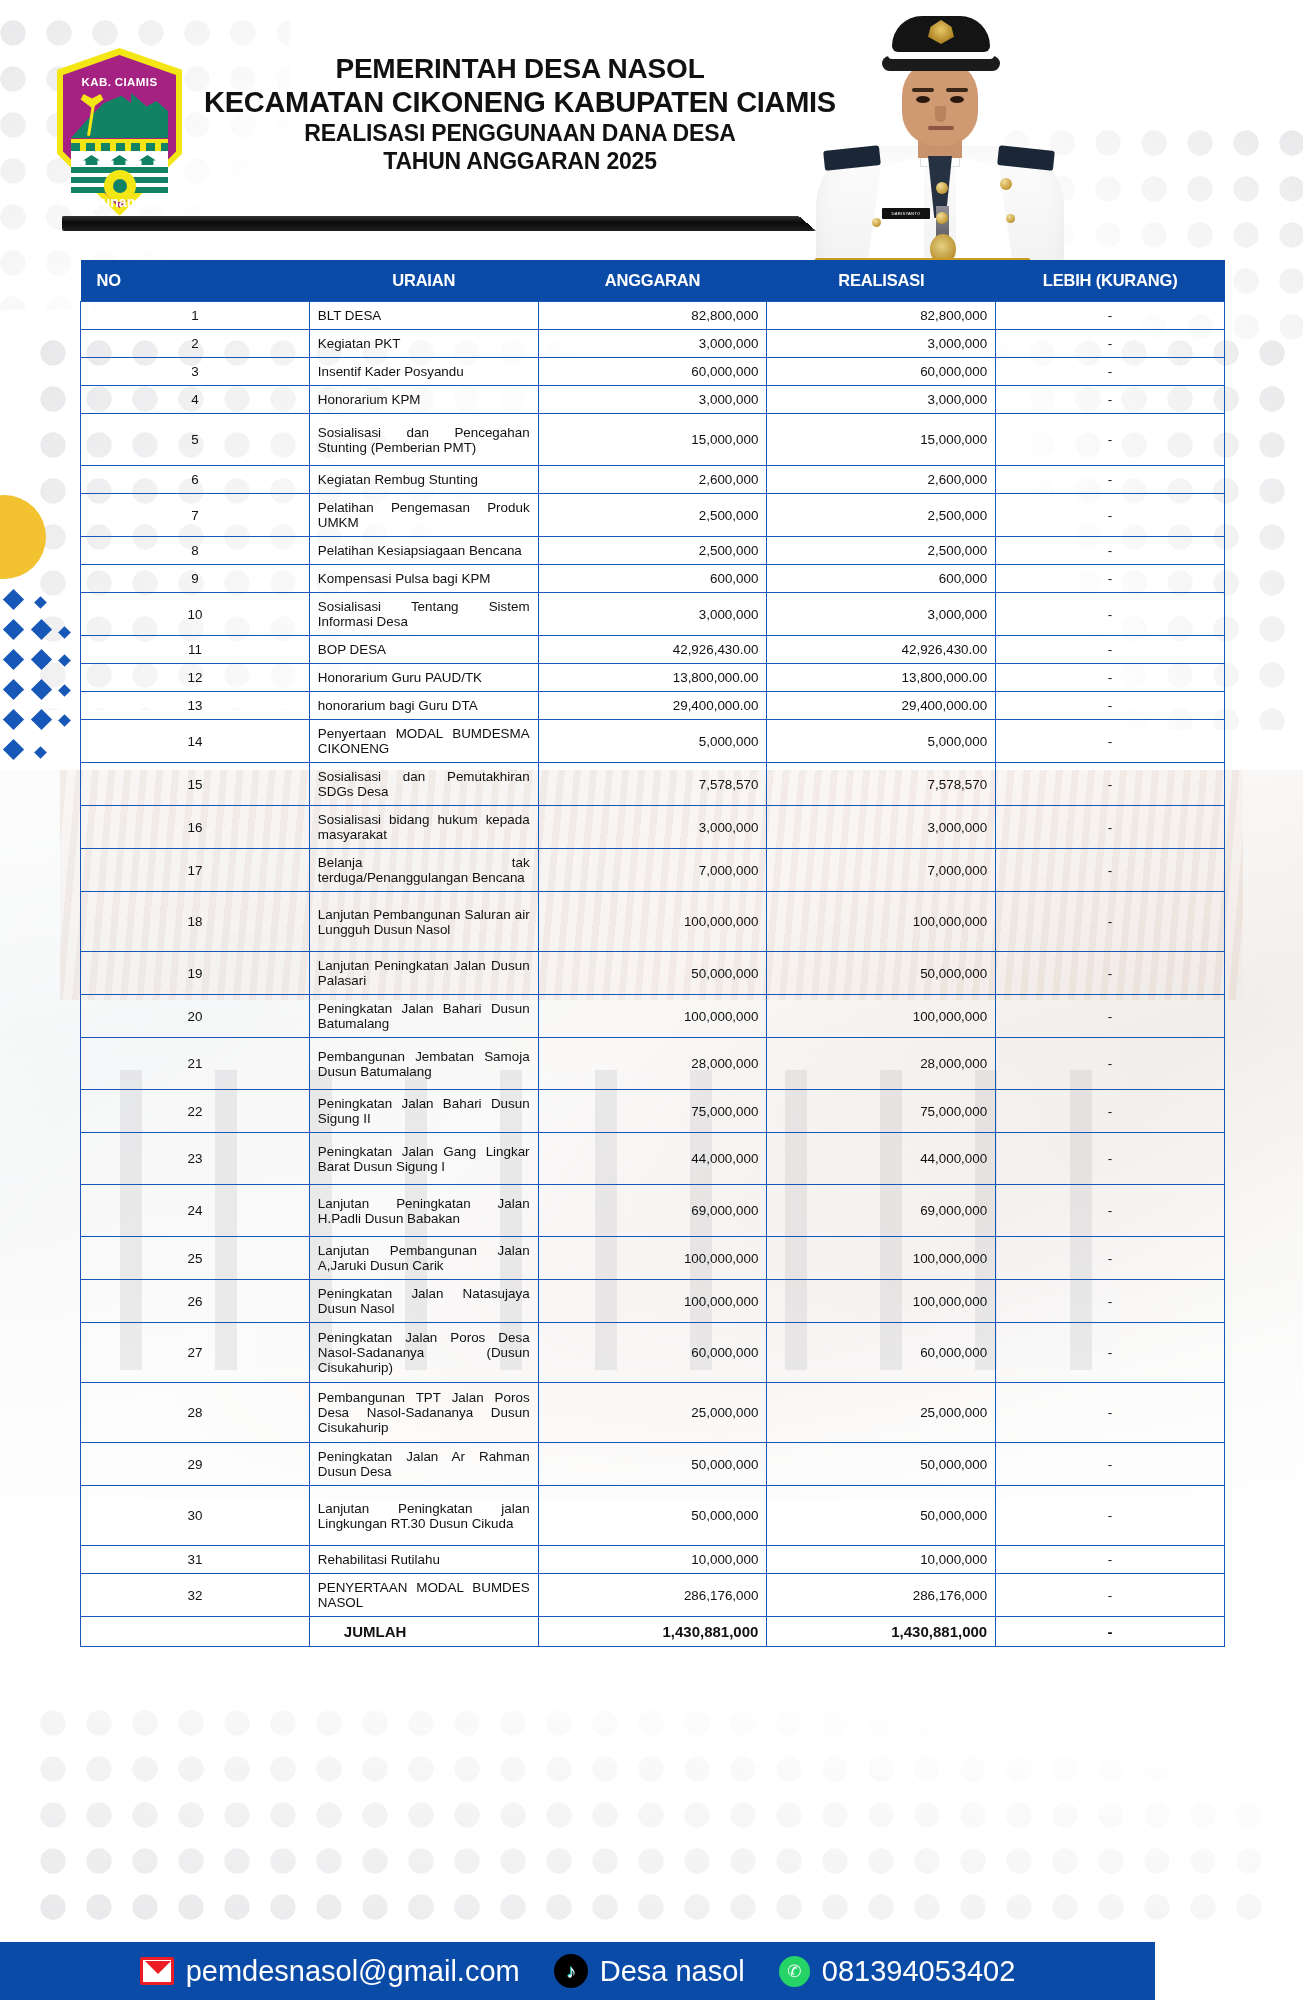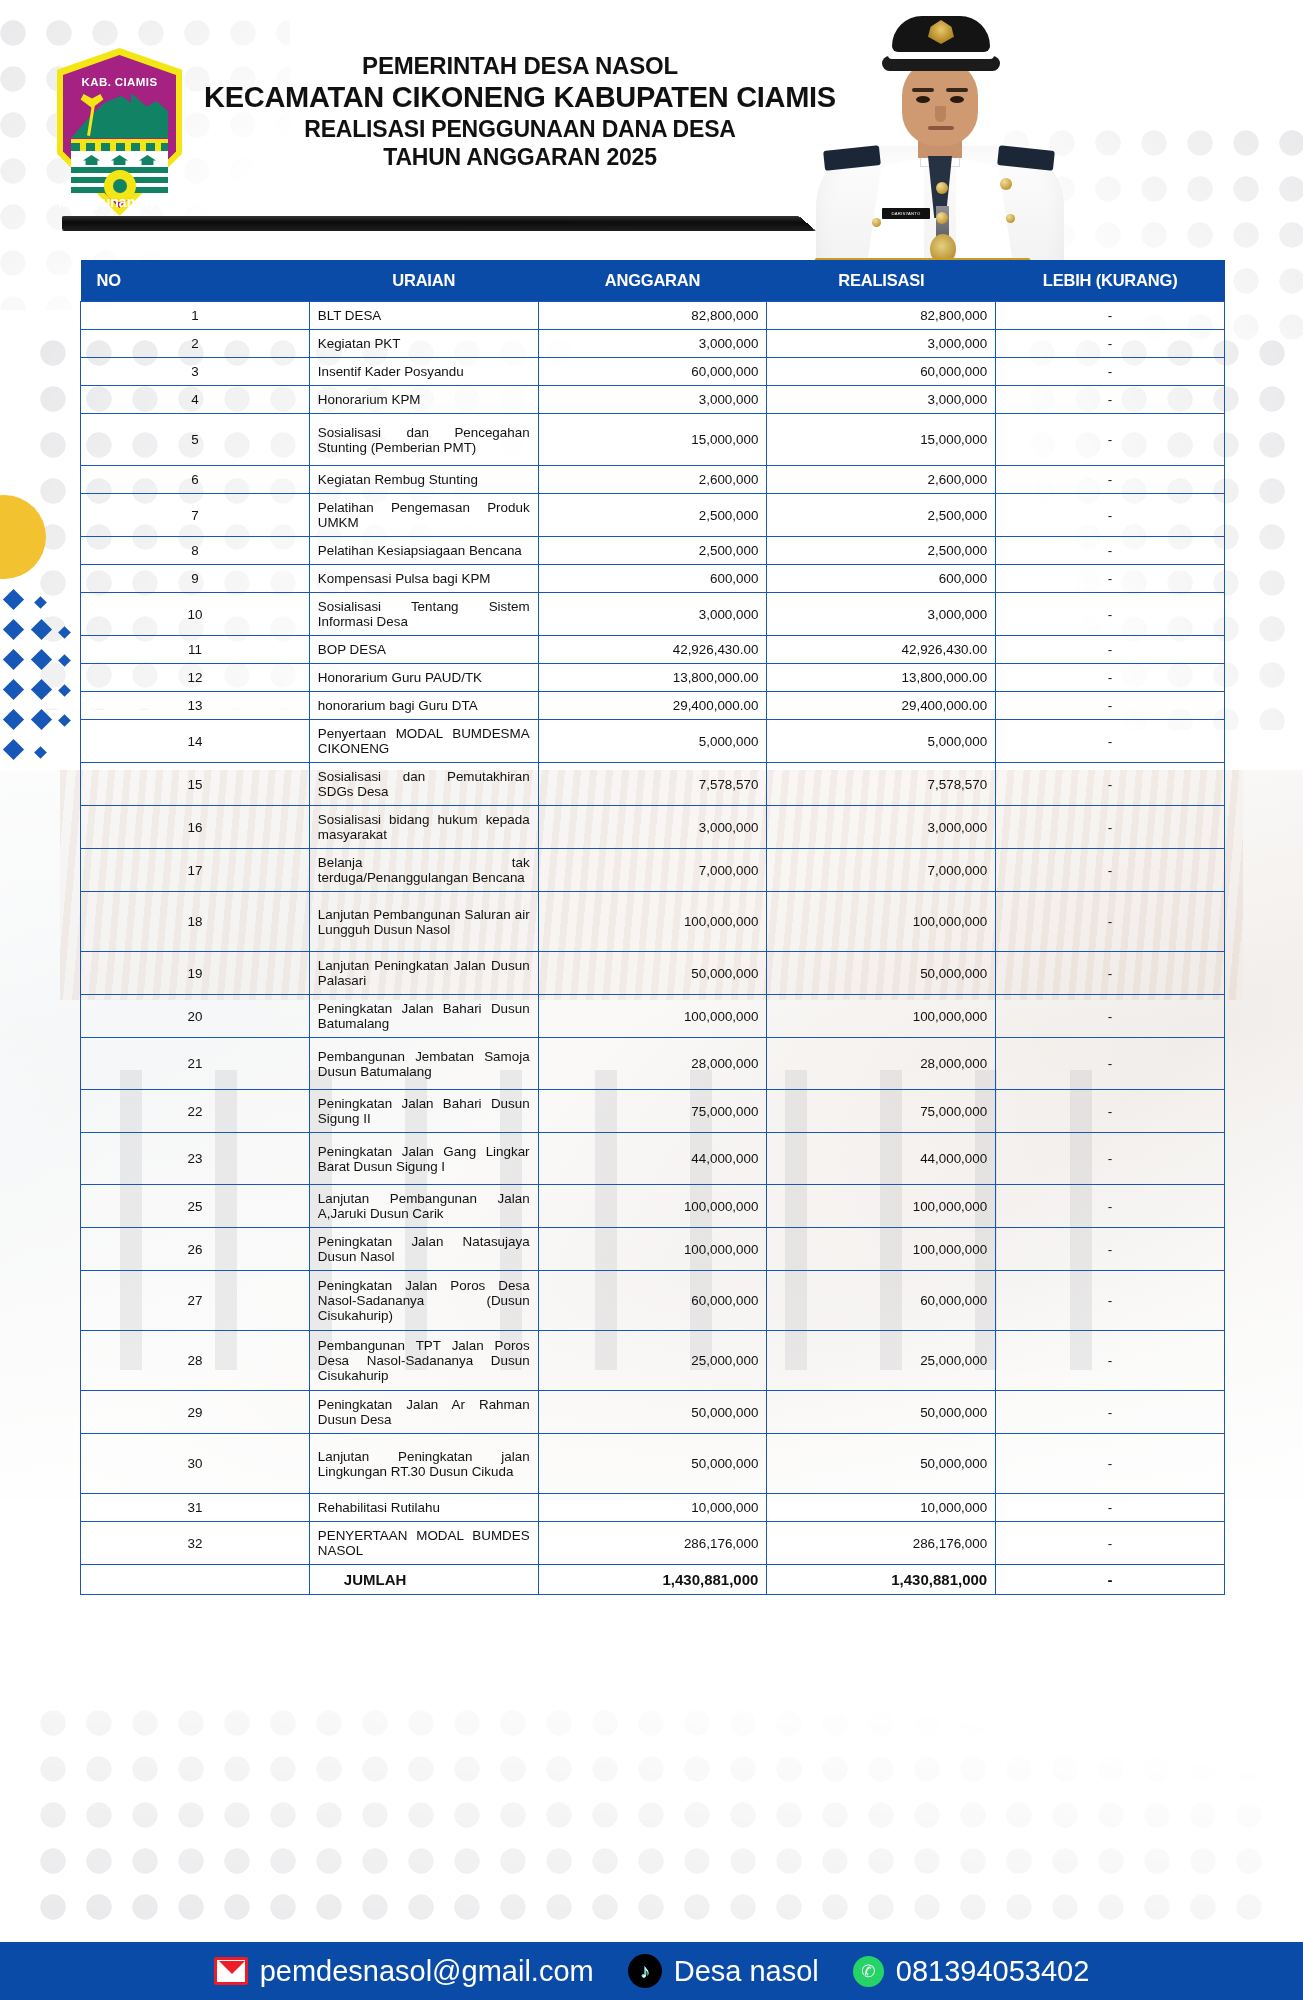--- a/index.html
+++ b/index.html
@@ -148,21 +148,21 @@
   }
   .crest .motto {
     position: absolute; left: 0; right: 0; top: 146px;
     text-align: center; color: #fff; font-size: 14px; font-weight: bold;
   }
 
   .title-block {
     position: absolute; left: 190px; top: 52px; width: 660px;
     text-align: center; color: #111;
   }
-  .title-1 { font-size: 24px; font-weight: bold; letter-spacing: -0.2px; line-height: 1.18; }
+  .title-1 { font-size: 28px; font-weight: bold; letter-spacing: -0.2px; line-height: 1.18; }
   .title-2 { font-size: 29px; font-weight: bold; letter-spacing: -0.3px; line-height: 1.18; }
   .title-3 { font-size: 23px; font-weight: bold; letter-spacing: -0.2px; line-height: 1.22; }
   .title-4 { font-size: 23px; font-weight: bold; letter-spacing: -0.2px; line-height: 1.22; }
 
   .black-bar {
     position: absolute; left: 62px; top: 215px;
     width: 745px; height: 16px;
     background: linear-gradient(180deg, #353535 0%, #0b0b0b 45%, #1d1d1d 100%);
     transform: perspective(260px) rotateX(22deg);
     transform-origin: left center;
@@ -296,21 +296,21 @@
   td.c-le { width: 220px; text-align: center; }
 
   tr.tall td { height: 52px; }
   tr.xtall td { height: 60px; }
   tr.total td { font-weight: bold; font-size: 15px; }
   tr.total td.c-ur { padding-left: 34px; }
   tr.total td.c-an, tr.total td.c-re { font-size: 15px; }
 
   
   .footer {
-    position: absolute; left: 0; bottom: 0; width: 1303px; height: 58px;
+    position: absolute; left: 0; bottom: 0; width: 1155px; height: 58px;
     background: #0b4ba8;
     display: flex; align-items: center; justify-content: center; gap: 34px;
   }
   .f-item { display: flex; align-items: center; gap: 12px; color: #fff; font-size: 29px; }
   .mail-icon {
     width: 34px; height: 28px; border: 3px solid #ee1c25; background: #fff;
     position: relative; border-radius: 2px;
   }
   .mail-icon::after {
     content:""; position:absolute; left:2px; top:1px; width:0; height:0;
@@ -602,20 +602,27 @@
             <td class="c-re">75,000,000</td>
             <td class="c-le">-</td>
           </tr>
           <tr class="tall">
             <td class="c-no">23</td>
             <td class="c-ur">Peningkatan Jalan Gang Lingkar Barat Dusun Sigung I</td>
             <td class="c-an">44,000,000</td>
             <td class="c-re">44,000,000</td>
             <td class="c-le">-</td>
           </tr>
+          <tr class="tall">
+            <td class="c-no">24</td>
+            <td class="c-ur">Lanjutan Peningkatan Jalan H.Padli Dusun Babakan</td>
+            <td class="c-an">69,000,000</td>
+            <td class="c-re">69,000,000</td>
+            <td class="c-le">-</td>
+          </tr>
           <tr>
             <td class="c-no">25</td>
             <td class="c-ur">Lanjutan Pembangunan Jalan A,Jaruki Dusun Carik</td>
             <td class="c-an">100,000,000</td>
             <td class="c-re">100,000,000</td>
             <td class="c-le">-</td>
           </tr>
           <tr>
             <td class="c-no">26</td>
             <td class="c-ur">Peningkatan Jalan Natasujaya Dusun Nasol</td>

